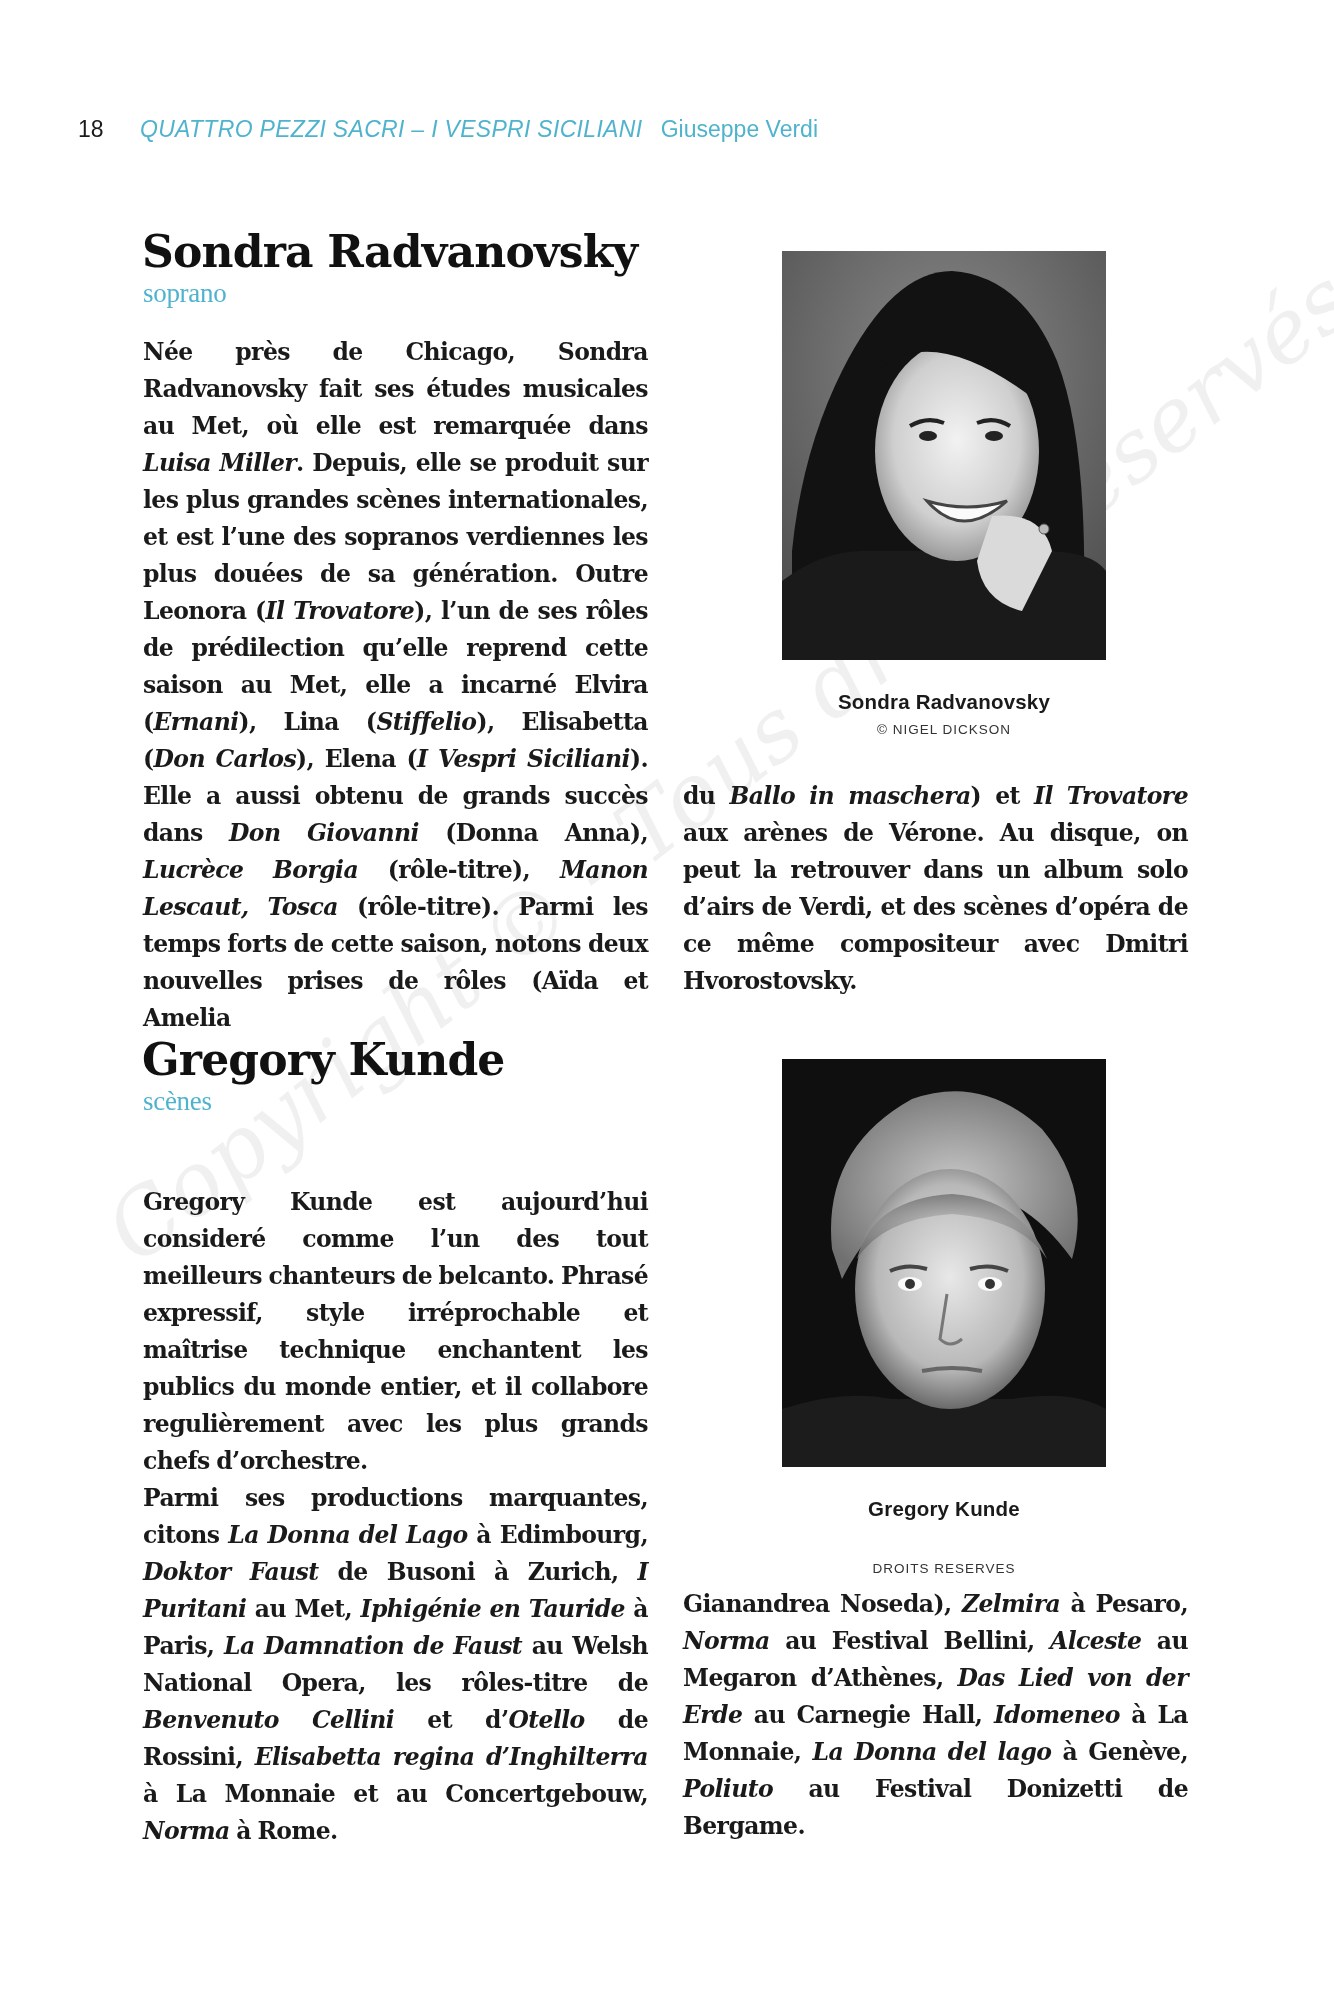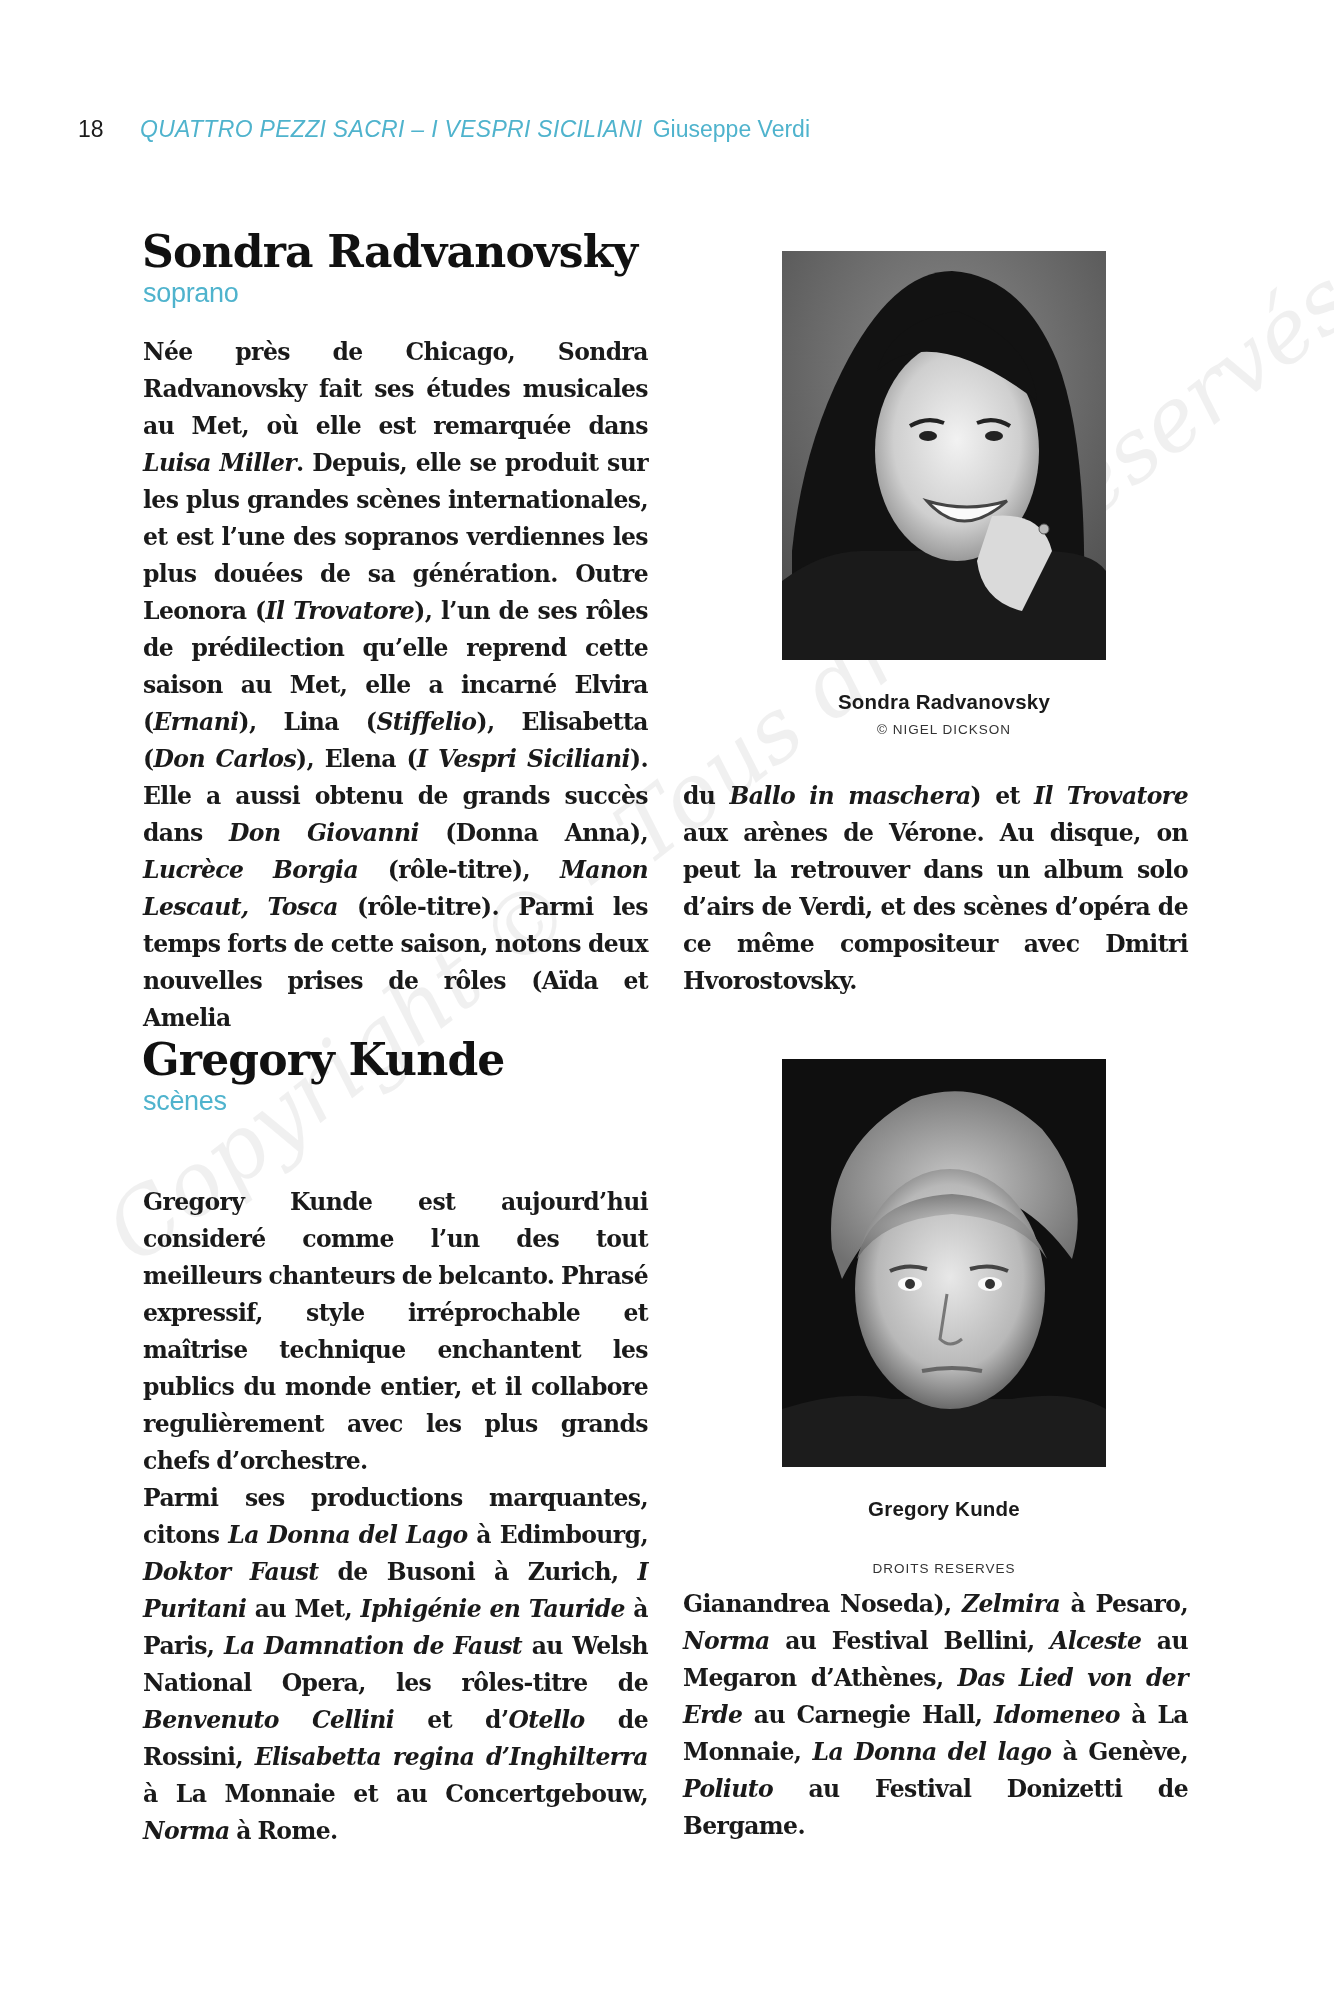--- a/index.html
+++ b/index.html
@@ -1,23 +1,23 @@
 <!DOCTYPE html>
 <html><head>
 <meta charset="utf-8">
 <style>
   html, body { margin:0; padding:0; background:#ffffff; }
   body { width:1334px; height:2000px; position:relative; overflow:hidden; font-family:"DejaVu Serif", serif; color:#1a1a1a; }
   .abs { position:absolute; }
   .header { top:116px; left:78px; white-space:nowrap; font-family:"Liberation Sans", sans-serif; font-size:23px; }
   .page-num { color:#1a1a1a; font-family:Liberation Sans, sans-serif; margin-right:30px; letter-spacing:0; }
   .hdr-title { color:#4fb3cd; font-style:italic; letter-spacing:0.3px; }
-  .hdr-composer { color:#4fb3cd; margin-left:4px; }
+  .hdr-composer { color:#4fb3cd; margin-left:12px; }
   .name-heading { font-family:"DejaVu Serif", serif; font-weight:bold; font-size:44px; color:#111; letter-spacing:-0.8px; margin:0; line-height:52px; }
-  .voice { font-family:Liberation Sans, sans-serif; color:#4fb3cd; font-size:27px; line-height:32px; letter-spacing:-0.3px; }
+  .voice { font-family:Liberation Serif, serif; color:#4fb3cd; font-size:27px; line-height:32px; letter-spacing:-0.3px; }
   .body-text { font-family:"DejaVu Serif", serif; font-size:23.5px; line-height:37px; text-align:justify; color:#1a1a1a; letter-spacing:-0.6px; word-spacing:-1px; }
   .body-text p { margin:0;font-weight:bold; }
   .body-text i { font-style:italic; }
   .photo { background:#777; overflow:hidden; }
   .caption-name { font-family:"Liberation Sans", sans-serif; font-weight:bold; font-size:20.5px; color:#1a1a1a; text-align:center; width:324px; letter-spacing:0.2px; }
   .caption-credit { font-family:"Liberation Sans", sans-serif; font-size:13.5px; color:#333; text-align:center; width:324px; letter-spacing:1px; }
   .watermark { font-family:"DejaVu Serif", serif; font-style:italic; font-size:88px; color:rgba(0,0,0,0.06); white-space:nowrap; transform-origin:left bottom; transform:rotate(-38deg); pointer-events:none; }
 </style>
 </head>
 <body>

